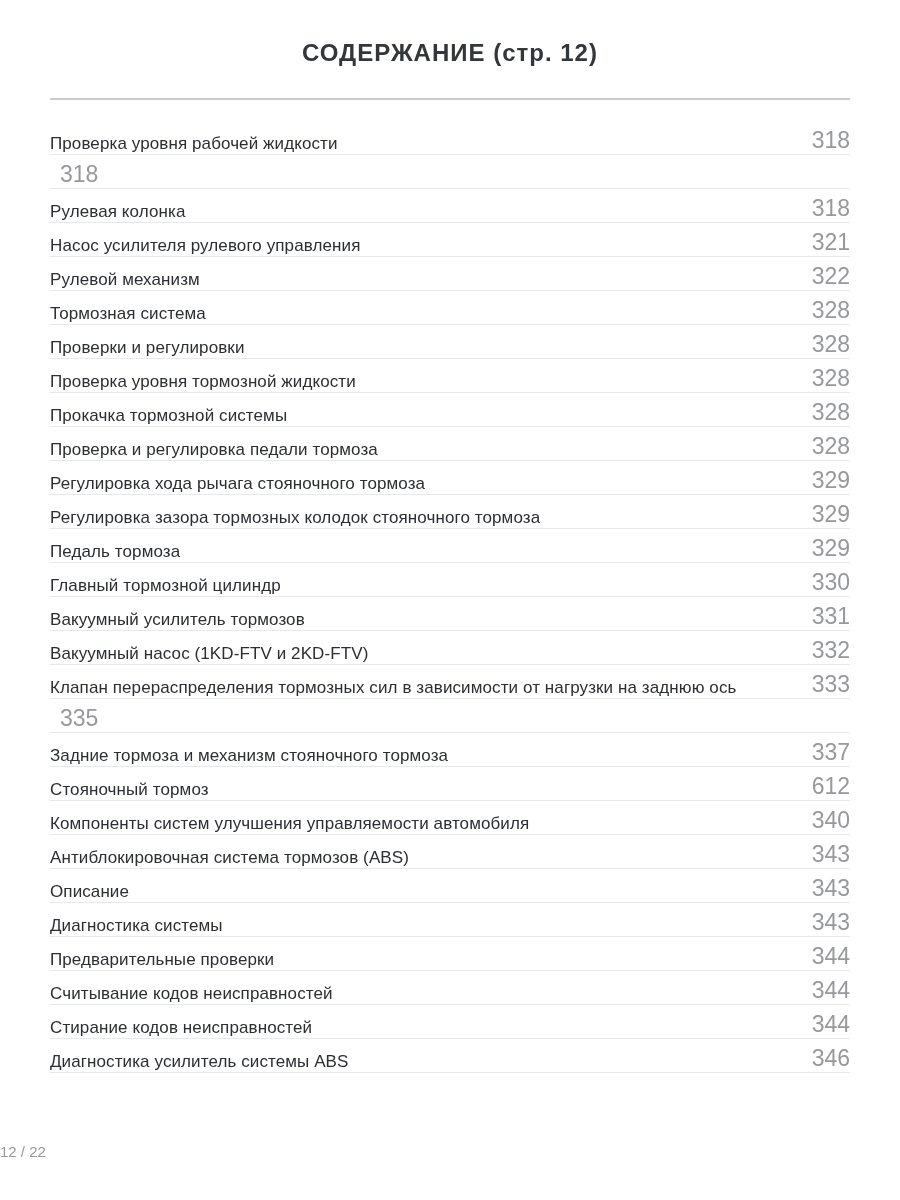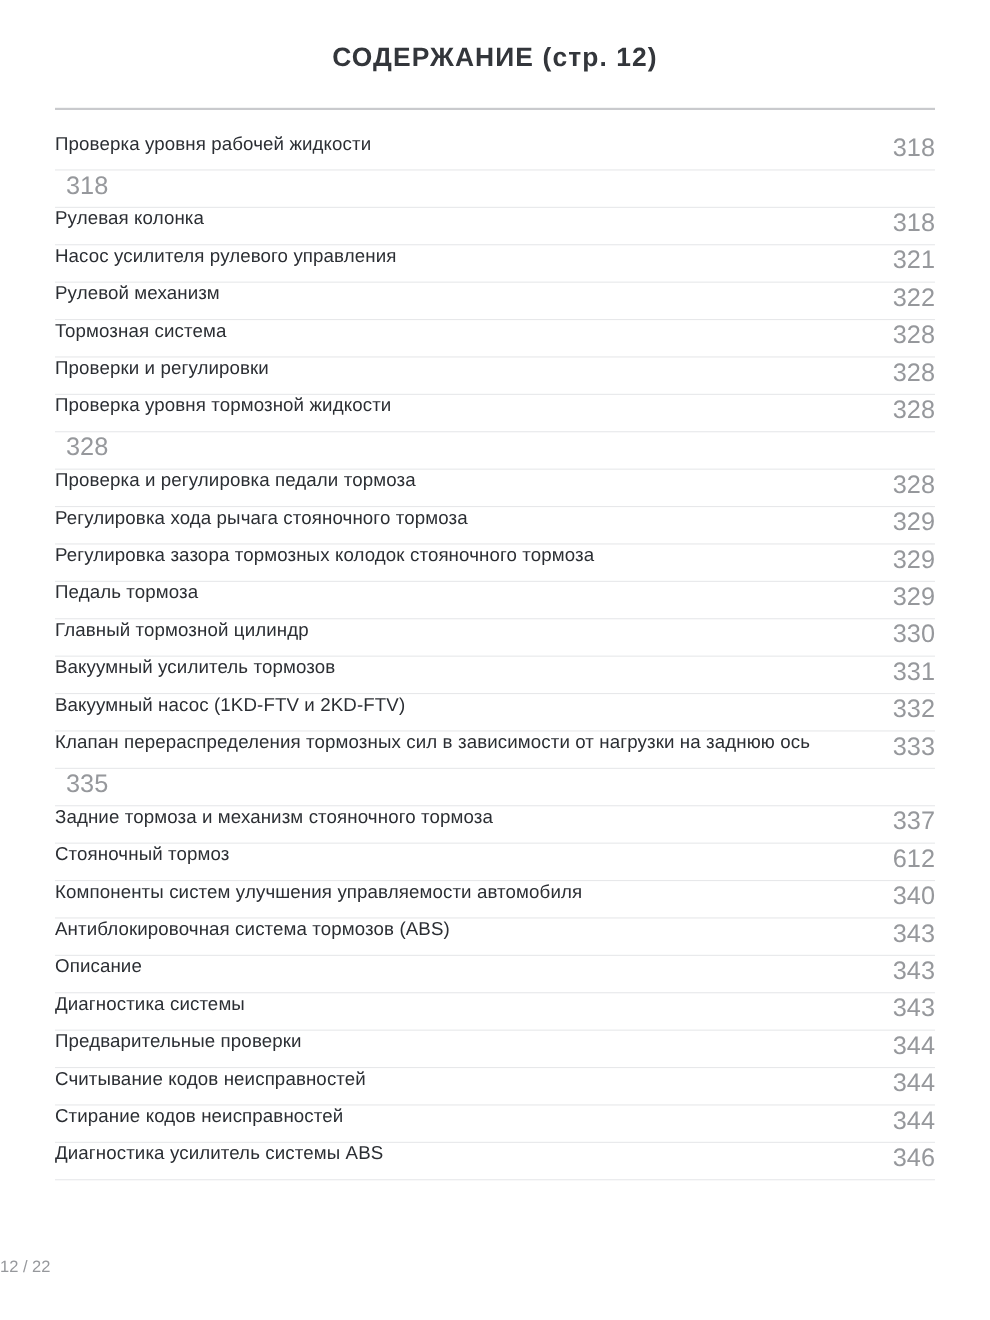--- a/index.html
+++ b/index.html
@@ -29,21 +29,21 @@
     border-top: 2px solid #c9cacd;
     height: 0;
   }
   .toc-list {
     margin: 21px 50px 0 50px;
     list-style: none;
   }
   .toc-row {
     height: 34px;
     display: flex;
-    align-items: flex-start;
+    align-items: flex-end;
     border-bottom: 1px solid #e7e8ea;
     cursor: pointer;
   }
   .toc-label {
     flex: 1 1 auto;
     font-size: 17px;
     color: #2b2e33;
     white-space: nowrap;
     overflow: hidden;
     letter-spacing: 0.1px;
@@ -99,20 +99,21 @@
   </li>
       <li class="toc-row">
     <span class="toc-label">Проверки и регулировки</span>
     <span class="toc-page">328</span>
   </li>
       <li class="toc-row">
     <span class="toc-label">Проверка уровня тормозной жидкости</span>
     <span class="toc-page">328</span>
   </li>
       <li class="toc-row">
+    <span class="toc-label">Прокачка тормозной системы</span>
     <span class="toc-page">328</span>
   </li>
       <li class="toc-row">
     <span class="toc-label">Проверка и регулировка педали тормоза</span>
     <span class="toc-page">328</span>
   </li>
       <li class="toc-row">
     <span class="toc-label">Регулировка хода рычага стояночного тормоза</span>
     <span class="toc-page">329</span>
   </li>

